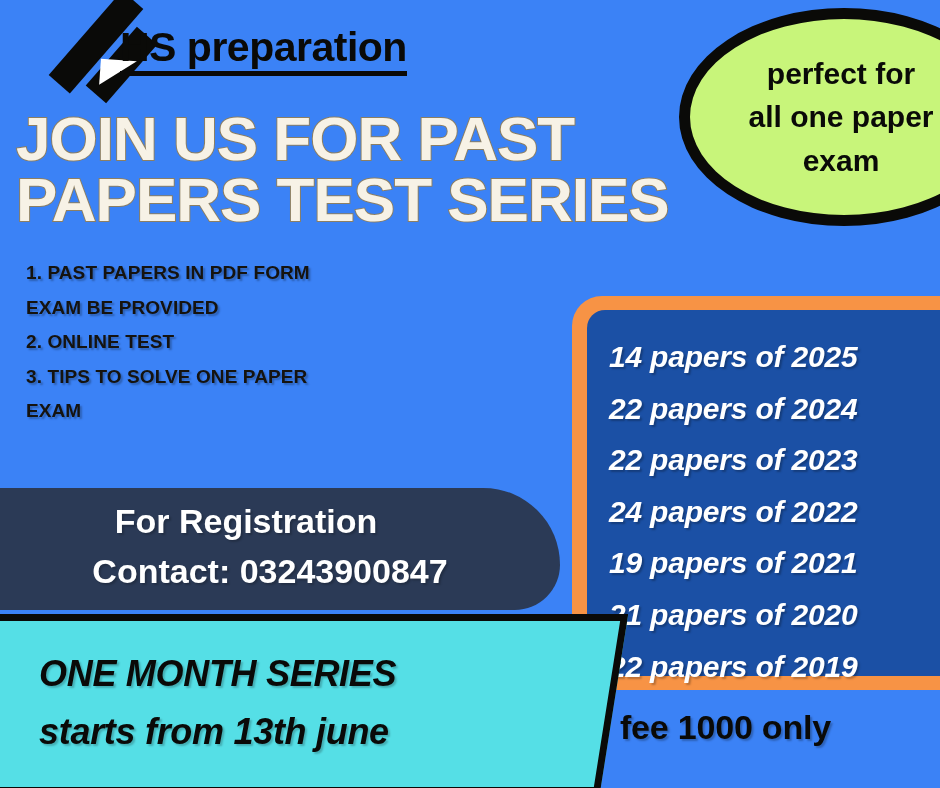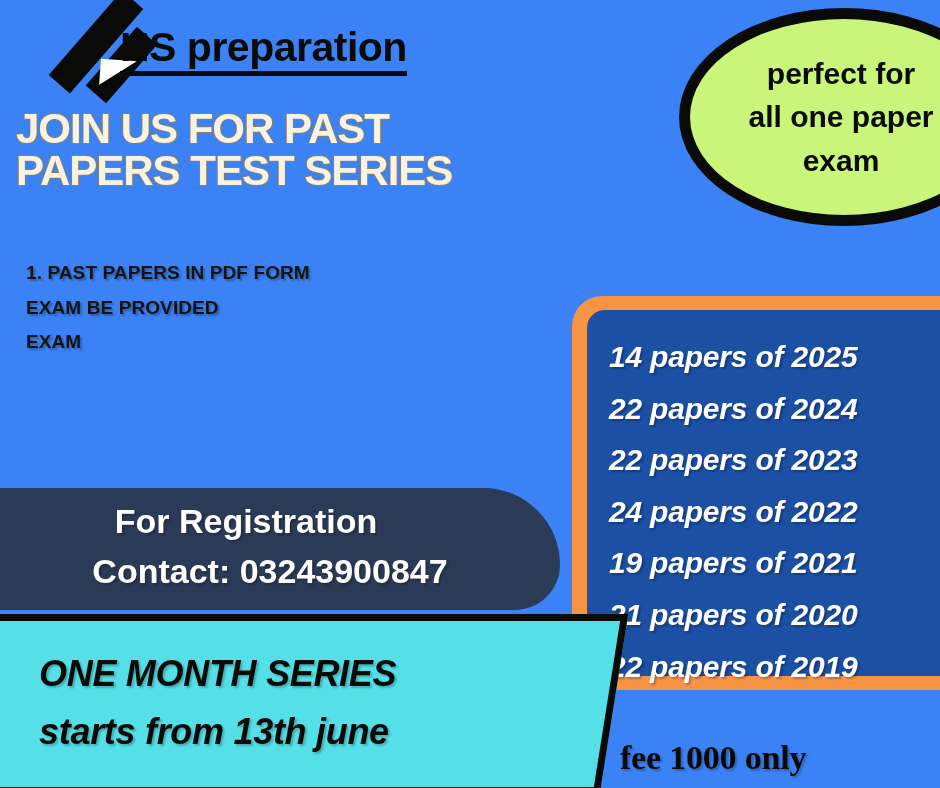--- a/index.html
+++ b/index.html
@@ -73,21 +73,21 @@
     line-height: 1.05;
     white-space: nowrap;
   }
 
   
   #headline {
     position: absolute;
     left: 16px;
     top: 108px;
     width: 690px;
-    font-size: 42px;
+    font-size: 62px;
     font-weight: bold;
     line-height: 0.99;
     color: #F7F2E6;
     letter-spacing: -1px;
     -webkit-text-stroke: 2px #8C7F63;
     paint-order: stroke fill;
     white-space: nowrap;
   }
 
   
@@ -212,28 +212,27 @@
     line-height: 1.62;
     letter-spacing: -0.3px;
     white-space: nowrap;
     text-shadow: 2px 2px 2px rgba(0,0,0,0.22);
   }
 
   
   #fee-note {
     position: absolute;
     left: 620px;
-    top: 739px;
+    top: 708px;
     font-size: 34px;
     font-weight: bold;
     color: #0A0A08;
     letter-spacing: -0.2px;
     white-space: nowrap;
     text-shadow: 2px 2px 2px rgba(0,0,0,0.25);
-    font-family: Liberation Serif, serif;
   }
 </style>
 </head>
 <body>
 
 <div id="poster">
 
   <div id="logo-mark">
     <div class="bar bar-1"></div>
     <div class="bar bar-2"></div>
@@ -251,20 +250,22 @@
     <div class="badge-text">
       <div>perfect for</div>
       <div>all one paper</div>
       <div>exam</div>
     </div>
   </div>
 
   <div id="features">
     <div class="feature-line">1. PAST PAPERS IN PDF FORM</div>
     <div class="feature-line">EXAM BE PROVIDED</div>
+    <div class="feature-line">2. ONLINE TEST</div>
+    <div class="feature-line">3. TIPS TO SOLVE ONE PAPER</div>
     <div class="feature-line">EXAM</div>
   </div>
 
   <div id="papers-panel">
     <div id="papers-inner">
       <div class="paper-line">14 papers of 2025</div>
       <div class="paper-line">22 papers of 2024</div>
       <div class="paper-line">22 papers of 2023</div>
       <div class="paper-line">24 papers of 2022</div>
       <div class="paper-line">19 papers of 2021</div>

